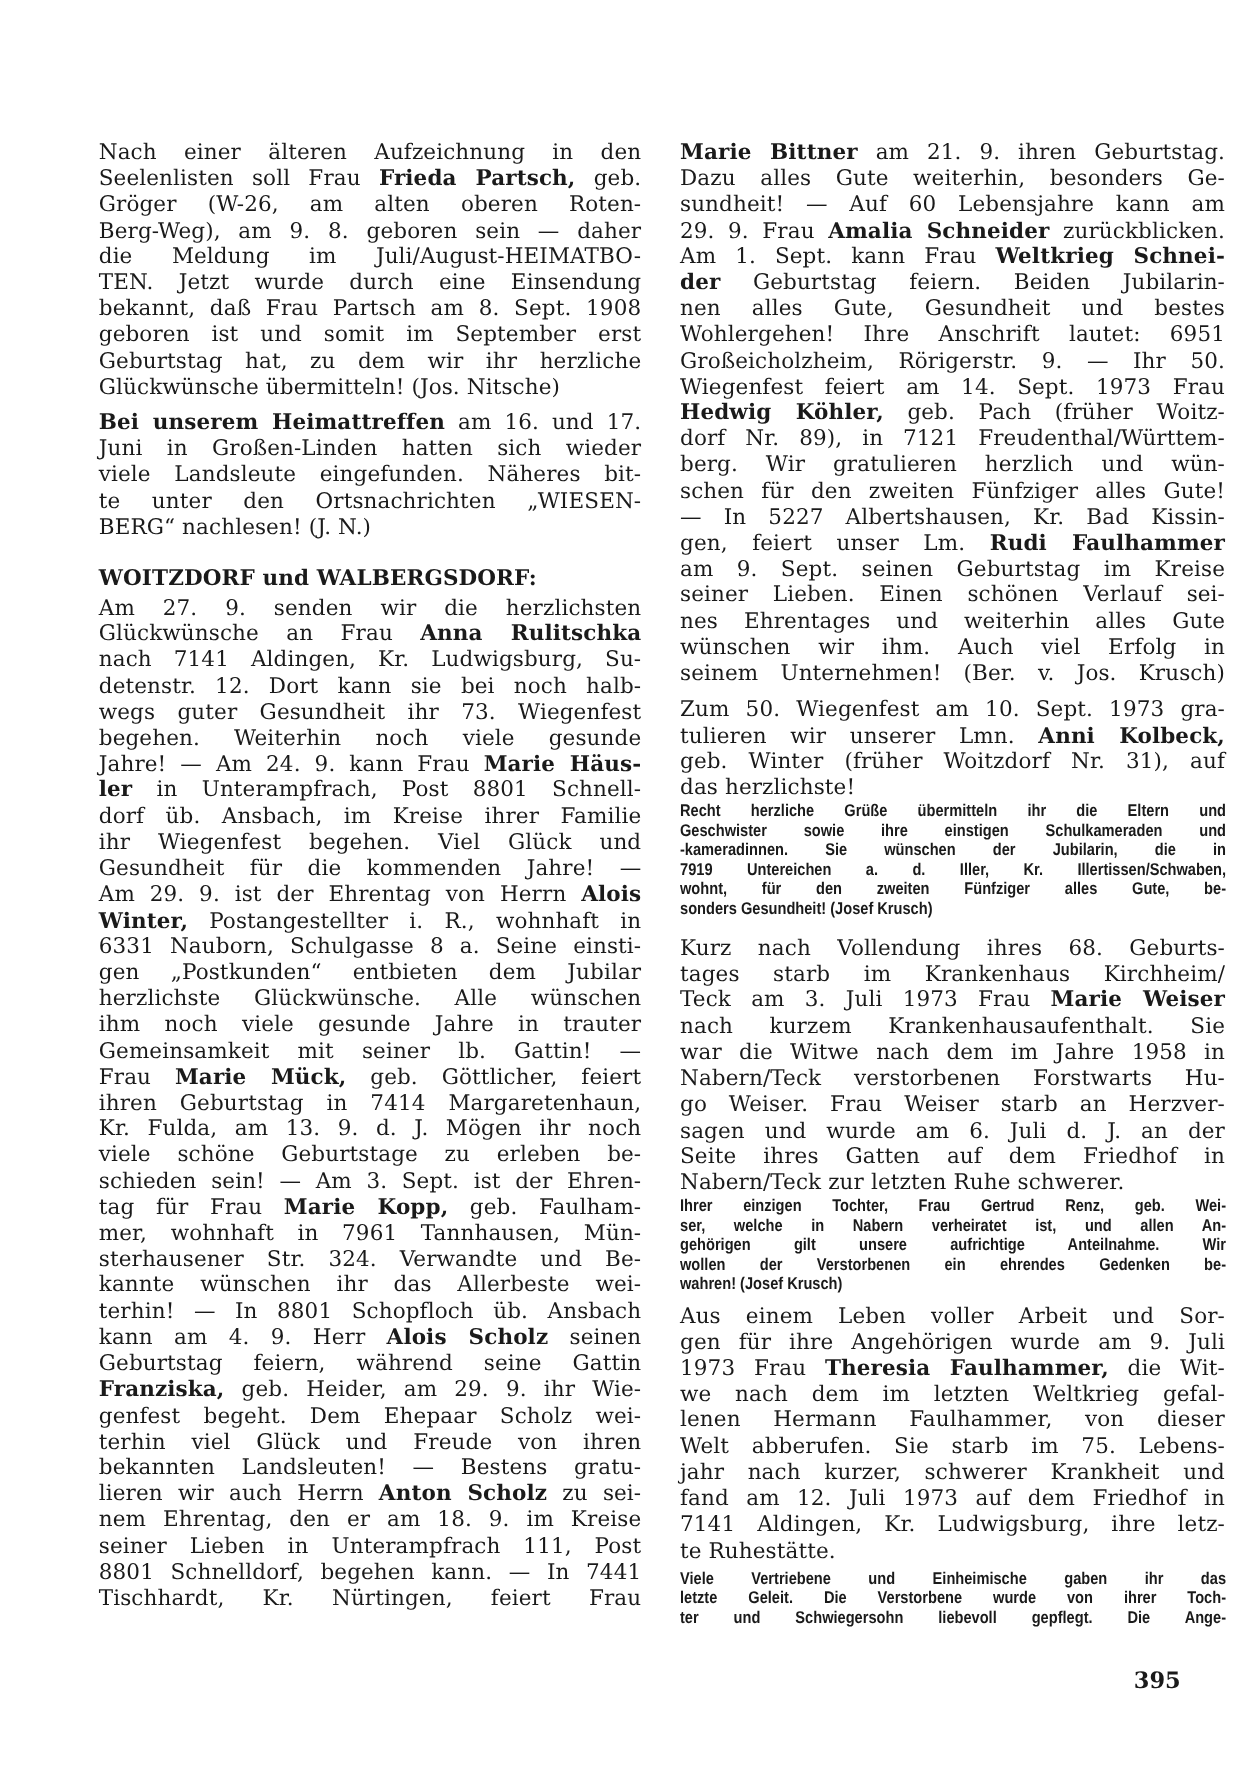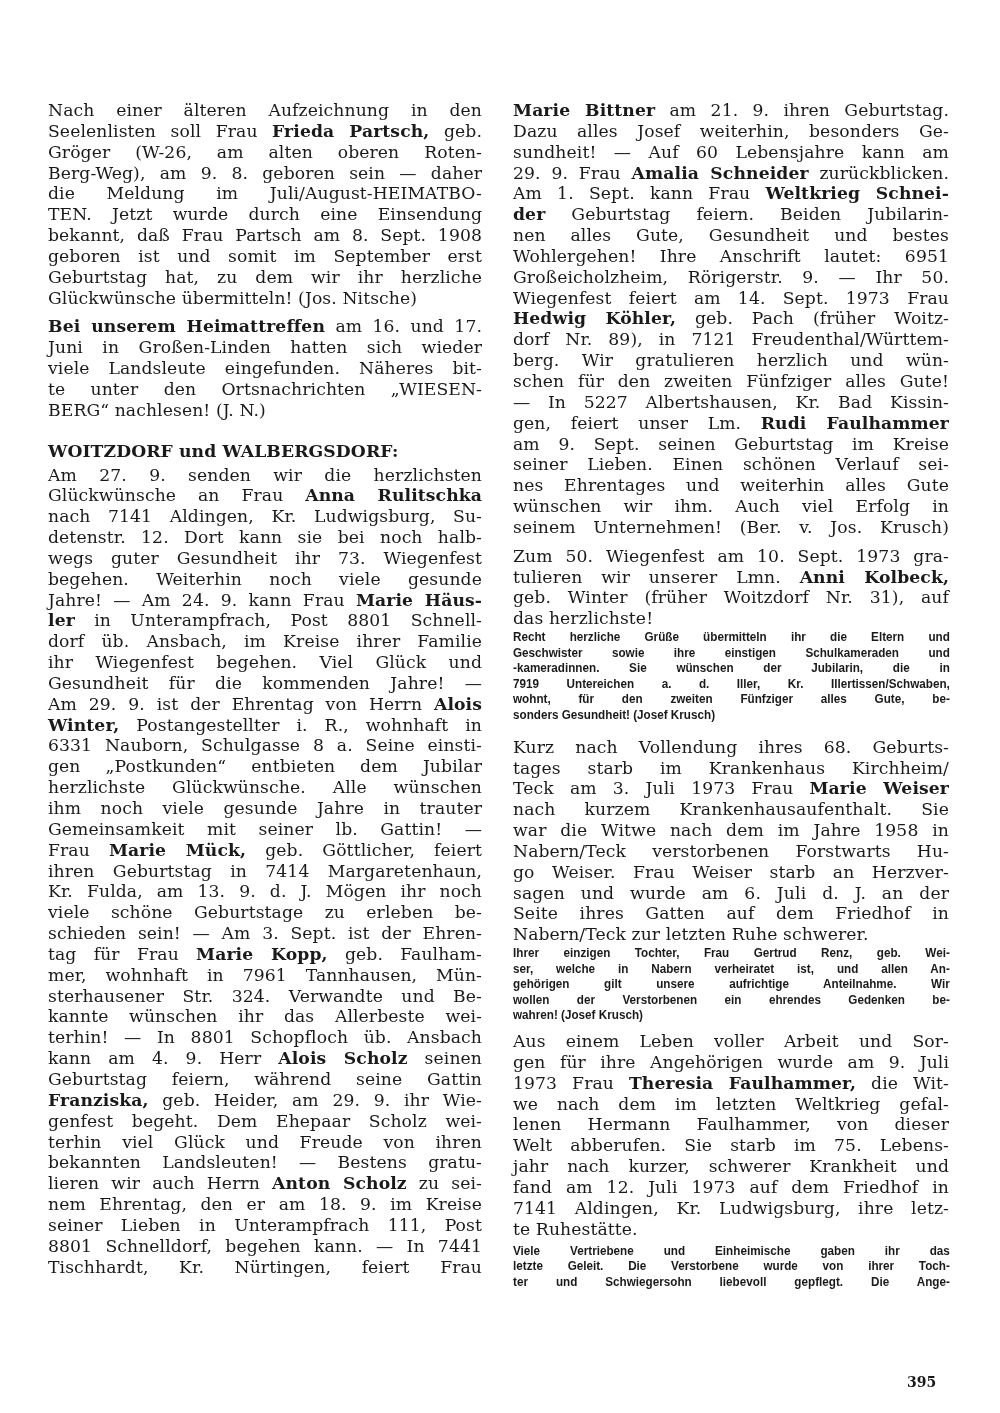--- a/index.html
+++ b/index.html
@@ -1,29 +1,29 @@
 <!DOCTYPE html>
 <html><head>
 <meta charset="utf-8">
 <style>
   html, body { margin: 0; padding: 0; background: #ffffff; }
   body { width: 1000px; height: 1413px; position: relative; overflow: hidden; color: #1a1a1a; }
-  .col { position: absolute; top: 100px; font-family: "DejaVu Serif", "Liberation Serif", serif; }
+  .col { position: absolute; top: 112px; font-family: "DejaVu Serif", "Liberation Serif", serif; margin-left: 31px; }
   .col-left { left: 48px; width: 434px; }
   .col-right { left: 513px; width: 436px; }
   .line { display: block; white-space: nowrap; font-size: 17.2px; line-height: 20.85px; height: 20.85px; text-align: justify; text-align-last: justify; letter-spacing: 0.1px; }
   .line.last { text-align-last: left; }
   .small { display: block; white-space: nowrap; font-family: "Liberation Sans", "DejaVu Sans", sans-serif; font-weight: bold; font-size: 13.6px; line-height: 15.6px; height: 15.6px; text-align: justify; text-align-last: justify; transform: scaleX(0.86); transform-origin: left; width: 116.5%; }
   .small.last { text-align-last: left; }
   b { font-weight: bold; }
   .gap-s { height: 8px; }
   .gap-m { height: 14px; }
   .gap-l { height: 20px; }
   .gap-xs { height: 3px; }
-  .page-number { position: absolute; left: 907px; top: 1374px; font-family: "DejaVu Serif", "Liberation Serif", serif; font-weight: bold; font-size: 14px; }
+  .page-number { position: absolute; left: 907px; top: 1334px; font-family: "DejaVu Serif", "Liberation Serif", serif; font-weight: bold; font-size: 18px; }
 </style>
 </head>
 <body>
 
 <div class="col col-left">
   <div>
       <span class="line">Nach einer älteren Aufzeichnung in den</span>
       <span class="line">Seelenlisten soll Frau <b>Frieda Partsch,</b> geb.</span>
       <span class="line">Gröger (W-26, am alten oberen Roten-</span>
       <span class="line">Berg-Weg), am 9. 8. geboren sein — daher</span>
@@ -84,21 +84,21 @@
       <span class="line">nem Ehrentag, den er am 18. 9. im Kreise</span>
       <span class="line">seiner Lieben in Unterampfrach 111, Post</span>
       <span class="line">8801 Schnelldorf, begehen kann. — In 7441</span>
       <span class="line">Tischhardt, Kr. Nürtingen, feiert Frau</span>
     </div>
 </div>
 
 <div class="col col-right">
   <div>
       <span class="line"><b>Marie Bittner</b> am 21. 9. ihren Geburtstag.</span>
-      <span class="line">Dazu alles Josef weiterhin, besonders Ge-</span>
+      <span class="line">Dazu alles Gute weiterhin, besonders Ge-</span>
       <span class="line">sundheit! — Auf 60 Lebensjahre kann am</span>
       <span class="line">29. 9. Frau <b>Amalia Schneider</b> zurückblicken.</span>
       <span class="line">Am 1. Sept. kann Frau <b>Weltkrieg Schnei-</b></span>
       <span class="line"><b>der</b> Geburtstag feiern. Beiden Jubilarin-</span>
       <span class="line">nen alles Gute, Gesundheit und bestes</span>
       <span class="line">Wohlergehen! Ihre Anschrift lautet: 6951</span>
       <span class="line">Großeicholzheim, Rörigerstr. 9. — Ihr 50.</span>
       <span class="line">Wiegenfest feiert am 14. Sept. 1973 Frau</span>
       <span class="line"><b>Hedwig Köhler,</b> geb. Pach (früher Woitz-</span>
       <span class="line">dorf Nr. 89), in 7121 Freudenthal/Württem-</span>

